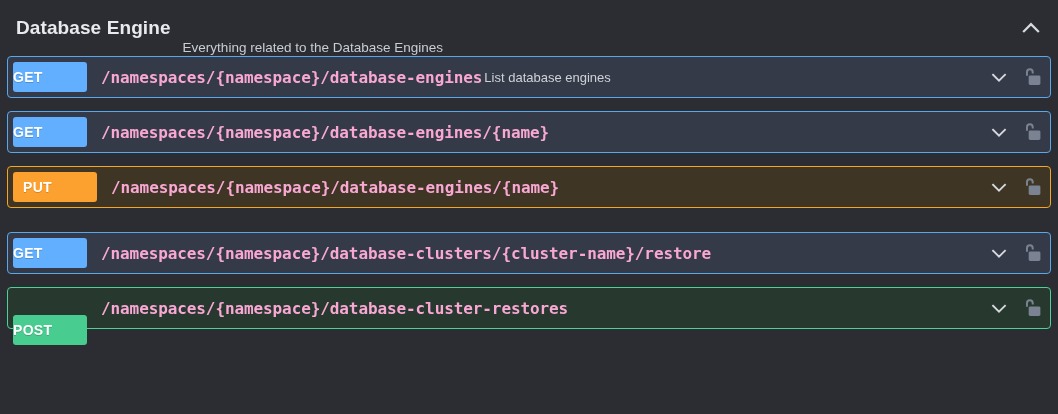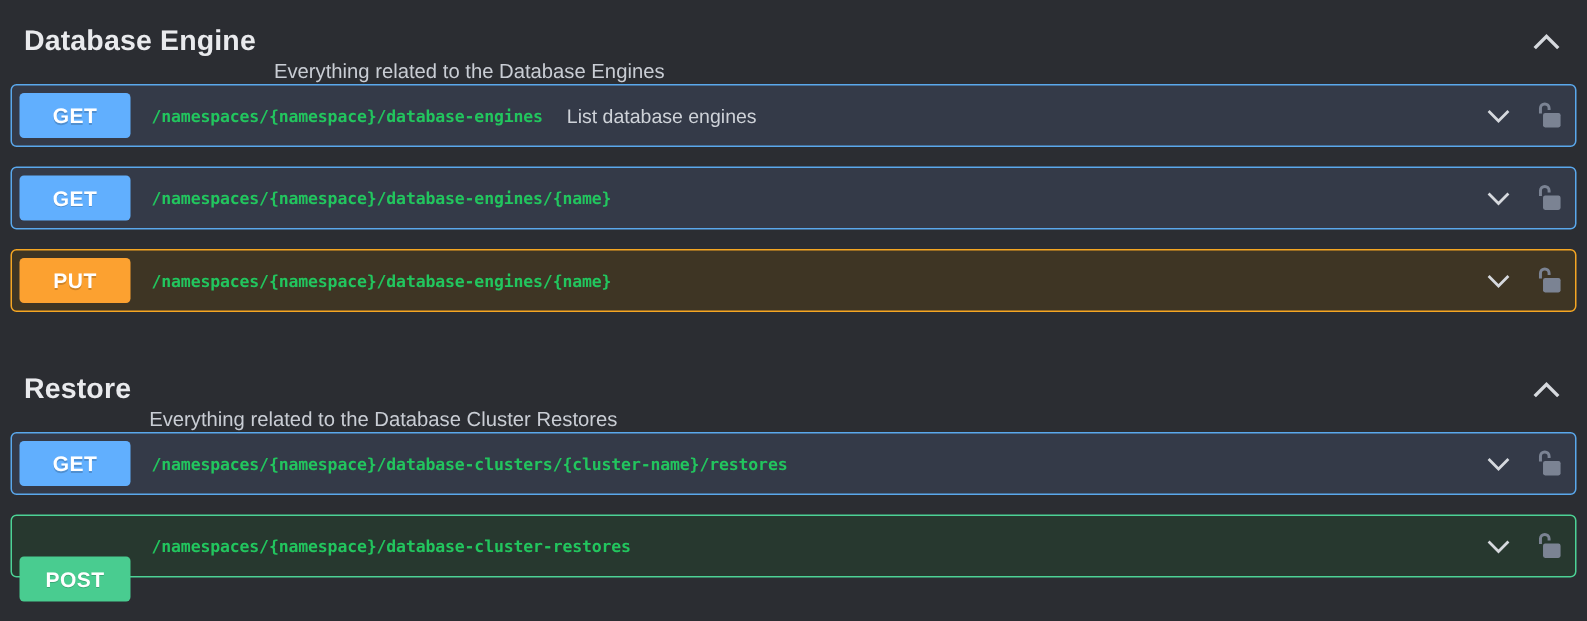--- a/index.html
+++ b/index.html
@@ -82,48 +82,48 @@
 
   .op.get  { background: #343a48; border-color: #5aa8ec; }
   .op.put  { background: #3e3524; border-color: #f5a623; }
   .op.post { background: #27382f; border-color: #4cd295; }
 
   .verb {
     flex: 0 0 auto;
     width: 74px;
     height: 30px;
     line-height: 30px;
-    text-align: center;
+    text-align: left;
     border-radius: 3px;
     font-size: 14px;
     font-weight: bold;
     font-family: "Liberation Sans", sans-serif;
     color: #ffffff;
     letter-spacing: .3px;
     text-shadow: 0 1px 0 rgba(0,0,0,.18);
   }
   .verb.get  { background: #61affe; }
-  .verb.put  { background: #fca130; }
+  .verb.put  { background: #fca130; padding-left: 10px; }
   .verb.post { background: #49cc90; margin-top: 44px; }
 
   .op-path {
     font-family: "DejaVu Sans Mono", "Liberation Mono", monospace;
-    font-size: 11px;
+    font-size: 16px;
     font-weight: bold;
-    color: #22c55e;
+    color: #f9a8d4;
     margin-left: 14px;
     white-space: nowrap;
     letter-spacing: -0.1px;
   }
 
   .op-summary {
     font-family: "Liberation Sans", sans-serif;
     font-size: 13px;
     color: #ced2d8;
-    margin-left: 16px;
+    margin-left: 2px;
     white-space: nowrap;
     overflow: hidden;
     text-overflow: ellipsis;
   }
 
   .op-spacer { flex: 1 1 auto; min-width: 6px; }
 
   .op-chev {
     width: 22px;
     height: 22px;
@@ -201,34 +201,24 @@
             </span>
             <svg viewBox="0 0 20 24" class="lock">
               <path d="M2.2 10.5 V6.6 a4.3 4.3 0 0 1 8.6 0 V8 h-2.2 V6.6 a2.1 2.1 0 0 0 -4.2 0 v3.9 z"></path>
               <rect x="5.2" y="10.2" width="13" height="10.6" rx="1.6"></rect>
             </svg>
           </div>
         </div>
       </div>
       <div class="tag-gap"></div>
       <div class="tag-section">
-        <div class="tag-header">
-          <span class="tag-title">Restore</span>
-          <span class="tag-desc">Everything related to the Database Cluster Restores</span>
-          <span class="tag-spacer"></span>
-          <span style="display: flex;">
-            <svg viewBox="0 0 24 24" class="chev">
-              <path d="M5.5 15 L12 8.5 L18.5 15"></path>
-            </svg>
-          </span>
-        </div>
         <div class="op-list">
           <div class="op get">
             <span class="verb get">GET</span>
-            <span class="op-path">/namespaces/{namespace}/database-clusters/{cluster-name}/restores</span>
+            <span class="op-path">/namespaces/{namespace}/database-clusters/{cluster-name}/restore</span>
             <span class="op-spacer"></span>
             <span style="display: flex;">
               <svg viewBox="0 0 24 24" class="op-chev">
                 <path d="M5.5 9.5 L12 16 L18.5 9.5"></path>
               </svg>
             </span>
             <svg viewBox="0 0 20 24" class="lock">
               <path d="M2.2 10.5 V6.6 a4.3 4.3 0 0 1 8.6 0 V8 h-2.2 V6.6 a2.1 2.1 0 0 0 -4.2 0 v3.9 z"></path>
               <rect x="5.2" y="10.2" width="13" height="10.6" rx="1.6"></rect>
             </svg>

